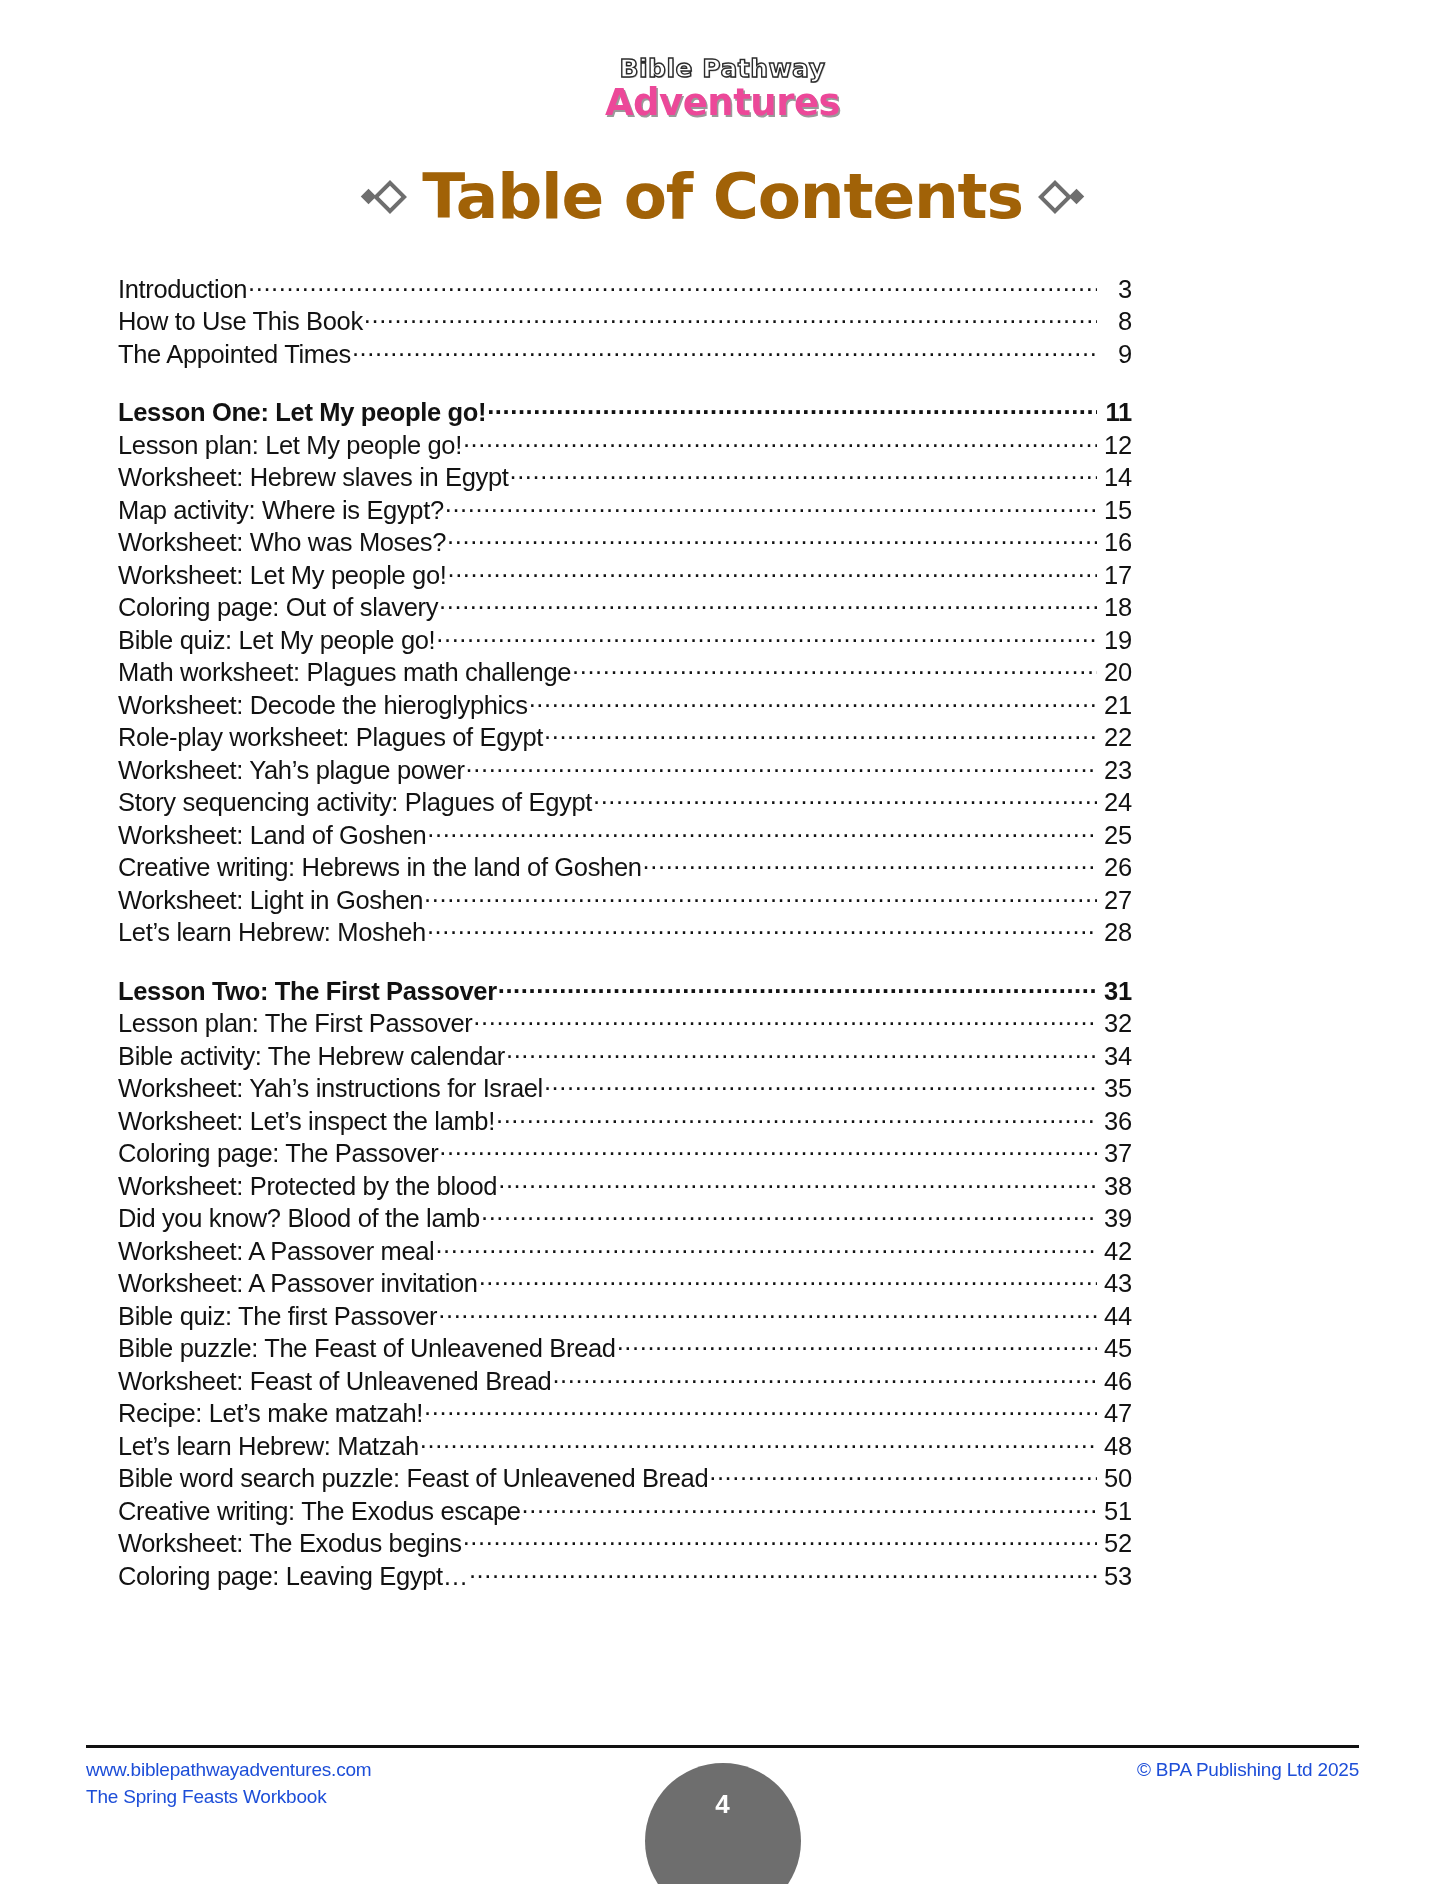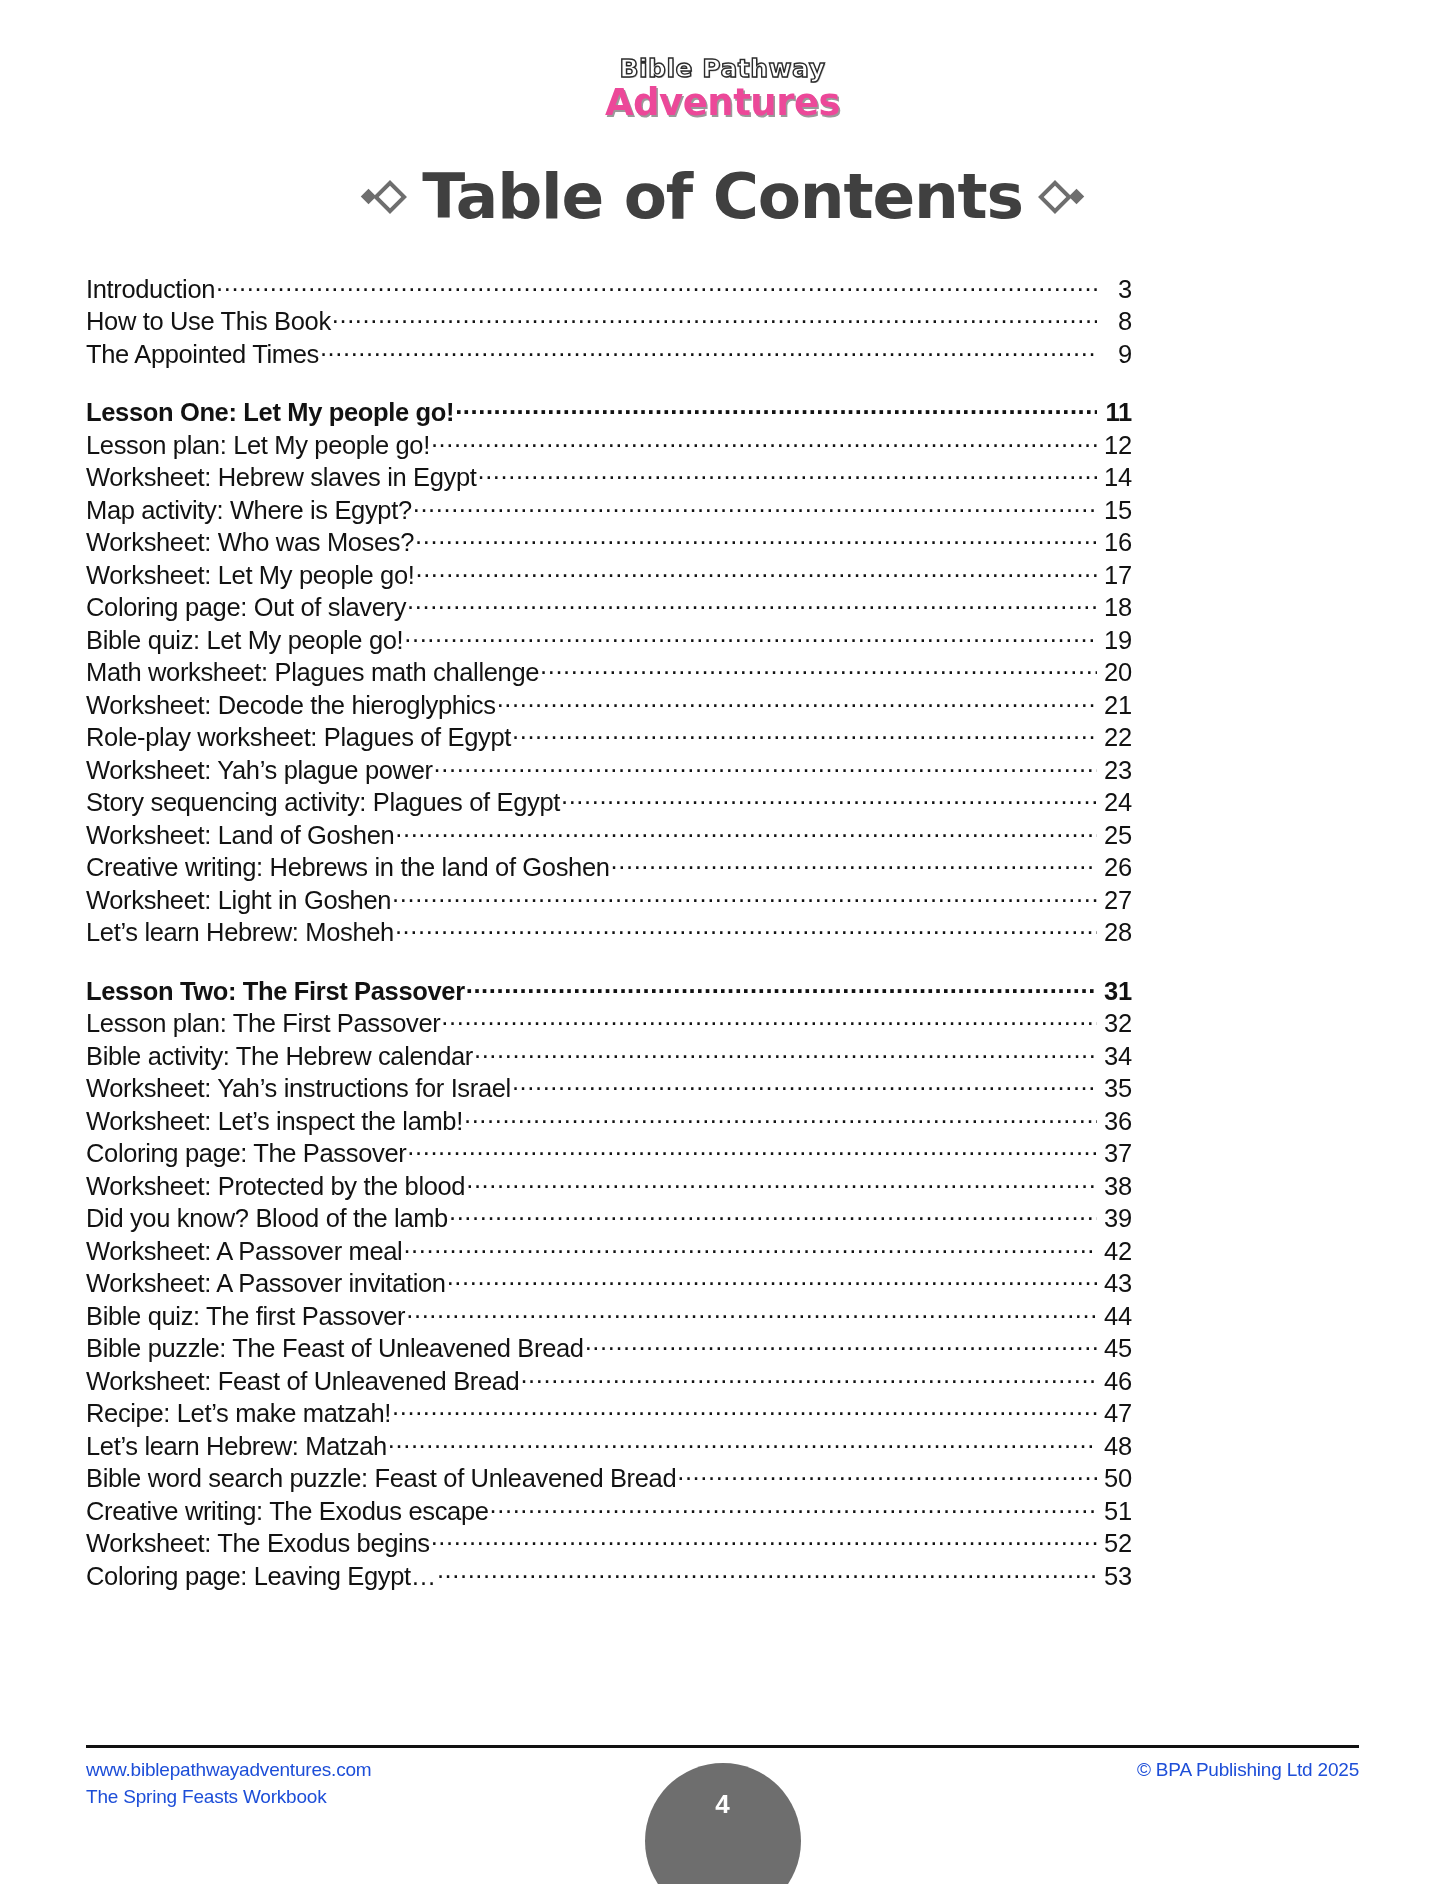--- a/index.html
+++ b/index.html
@@ -58,21 +58,21 @@
     display: flex;
     align-items: center;
     justify-content: center;
     gap: 20px;
   }
   .page-title {
     font-family: "DejaVu Sans", sans-serif;
     font-size: 63px;
     font-weight: bold;
     letter-spacing: -1.2px;
-    color: #404040;
+    color: #a16207;
     white-space: nowrap;
   }
   .orn {
     display: inline-flex;
     align-items: center;
     gap: 4px;
     color: #6e6e6e;
   }
   .orn .dsmall {
     width: 11px; height: 11px;
@@ -86,21 +86,21 @@
     box-sizing: border-box;
   }
 
   
   .toc {
     position: absolute;
     top: 272px;
     left: 86px;
     width: 1046px;
   }
-  .toc-group { margin-bottom: 0; }
+  .toc-group { margin-bottom: 0; margin-left: 32px; }
 
   .toc-row {
     display: flex;
     align-items: baseline;
     font-family: "Liberation Sans", sans-serif;
     font-size: 25.5px;
     line-height: 31px;
     color: #121212;
     white-space: nowrap;
   }

